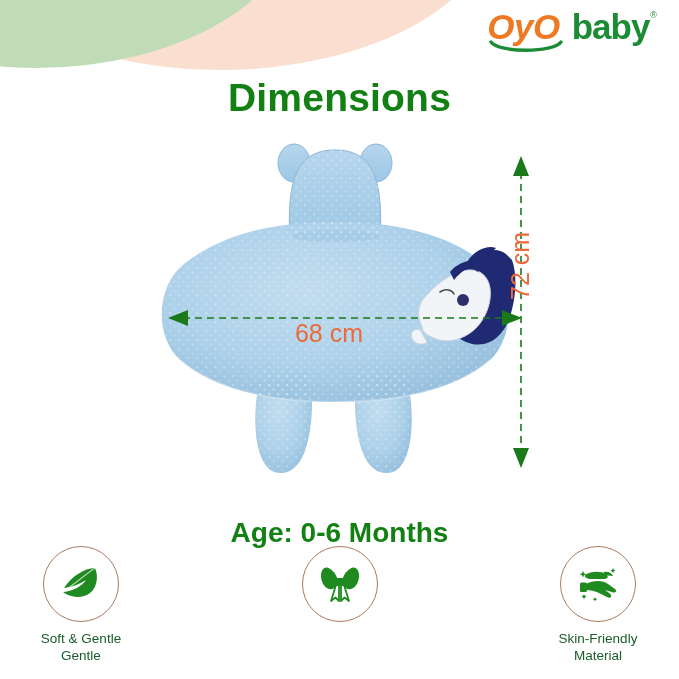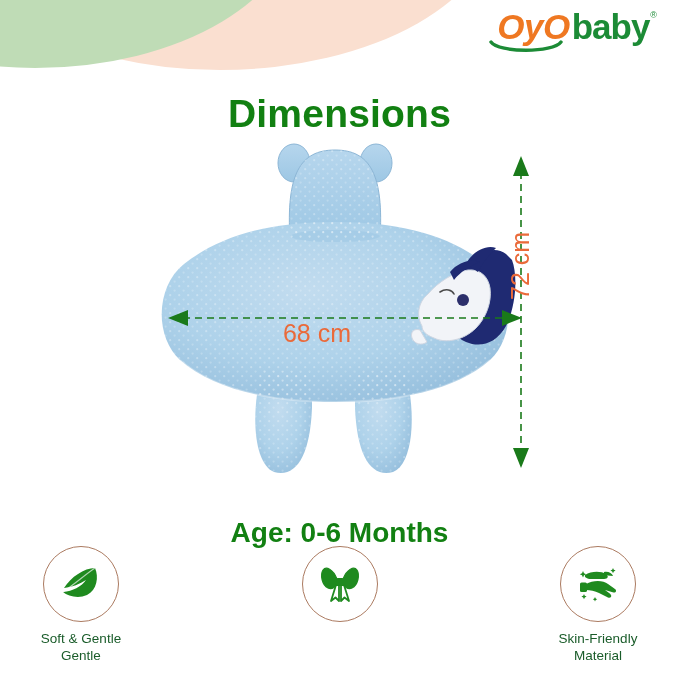--- a/index.html
+++ b/index.html
@@ -49,21 +49,21 @@
     color:#ef7822;
     letter-spacing:-0.5px;
     font-style:italic;
     position:relative;
   }
   .logo-baby {
     font-size:35px;
     font-weight:bold;
     color:#1c8b36;
     letter-spacing:-1px;
-    margin-left:2px;
+    margin-left:12px;
   }
   .logo-reg {
     font-size:9px;
     color:#1c8b36;
     margin-top:2px;
     margin-left:1px;
   }
   .logo-smile {
     position:absolute;
     left:489px; top:40px;
@@ -75,36 +75,35 @@
   .title {
     position:absolute;
     left:0; top:76px;
     width:679px;
     text-align:center;
     font-size:39px;
     font-weight:bold;
     color:#128012;
     letter-spacing:0.2px;
     z-index:5;
-    margin-top:16px;
   }
 
   
   .product-wrap {
     position:absolute;
     left:150px; top:140px;
     width:370px; height:340px;
     z-index:4;
   }
   .product-wrap svg { display:block; }
 
   
   .dim-h {
     position:absolute;
-    left:242px; top:319px;
+    left:254px; top:319px;
     width:150px;
     text-align:center;
     font-size:25px;
     color:#ea6a3a;
     z-index:7;
   }
   .dim-v {
     position:absolute;
     left:506px; top:300px;
     font-size:25px;

